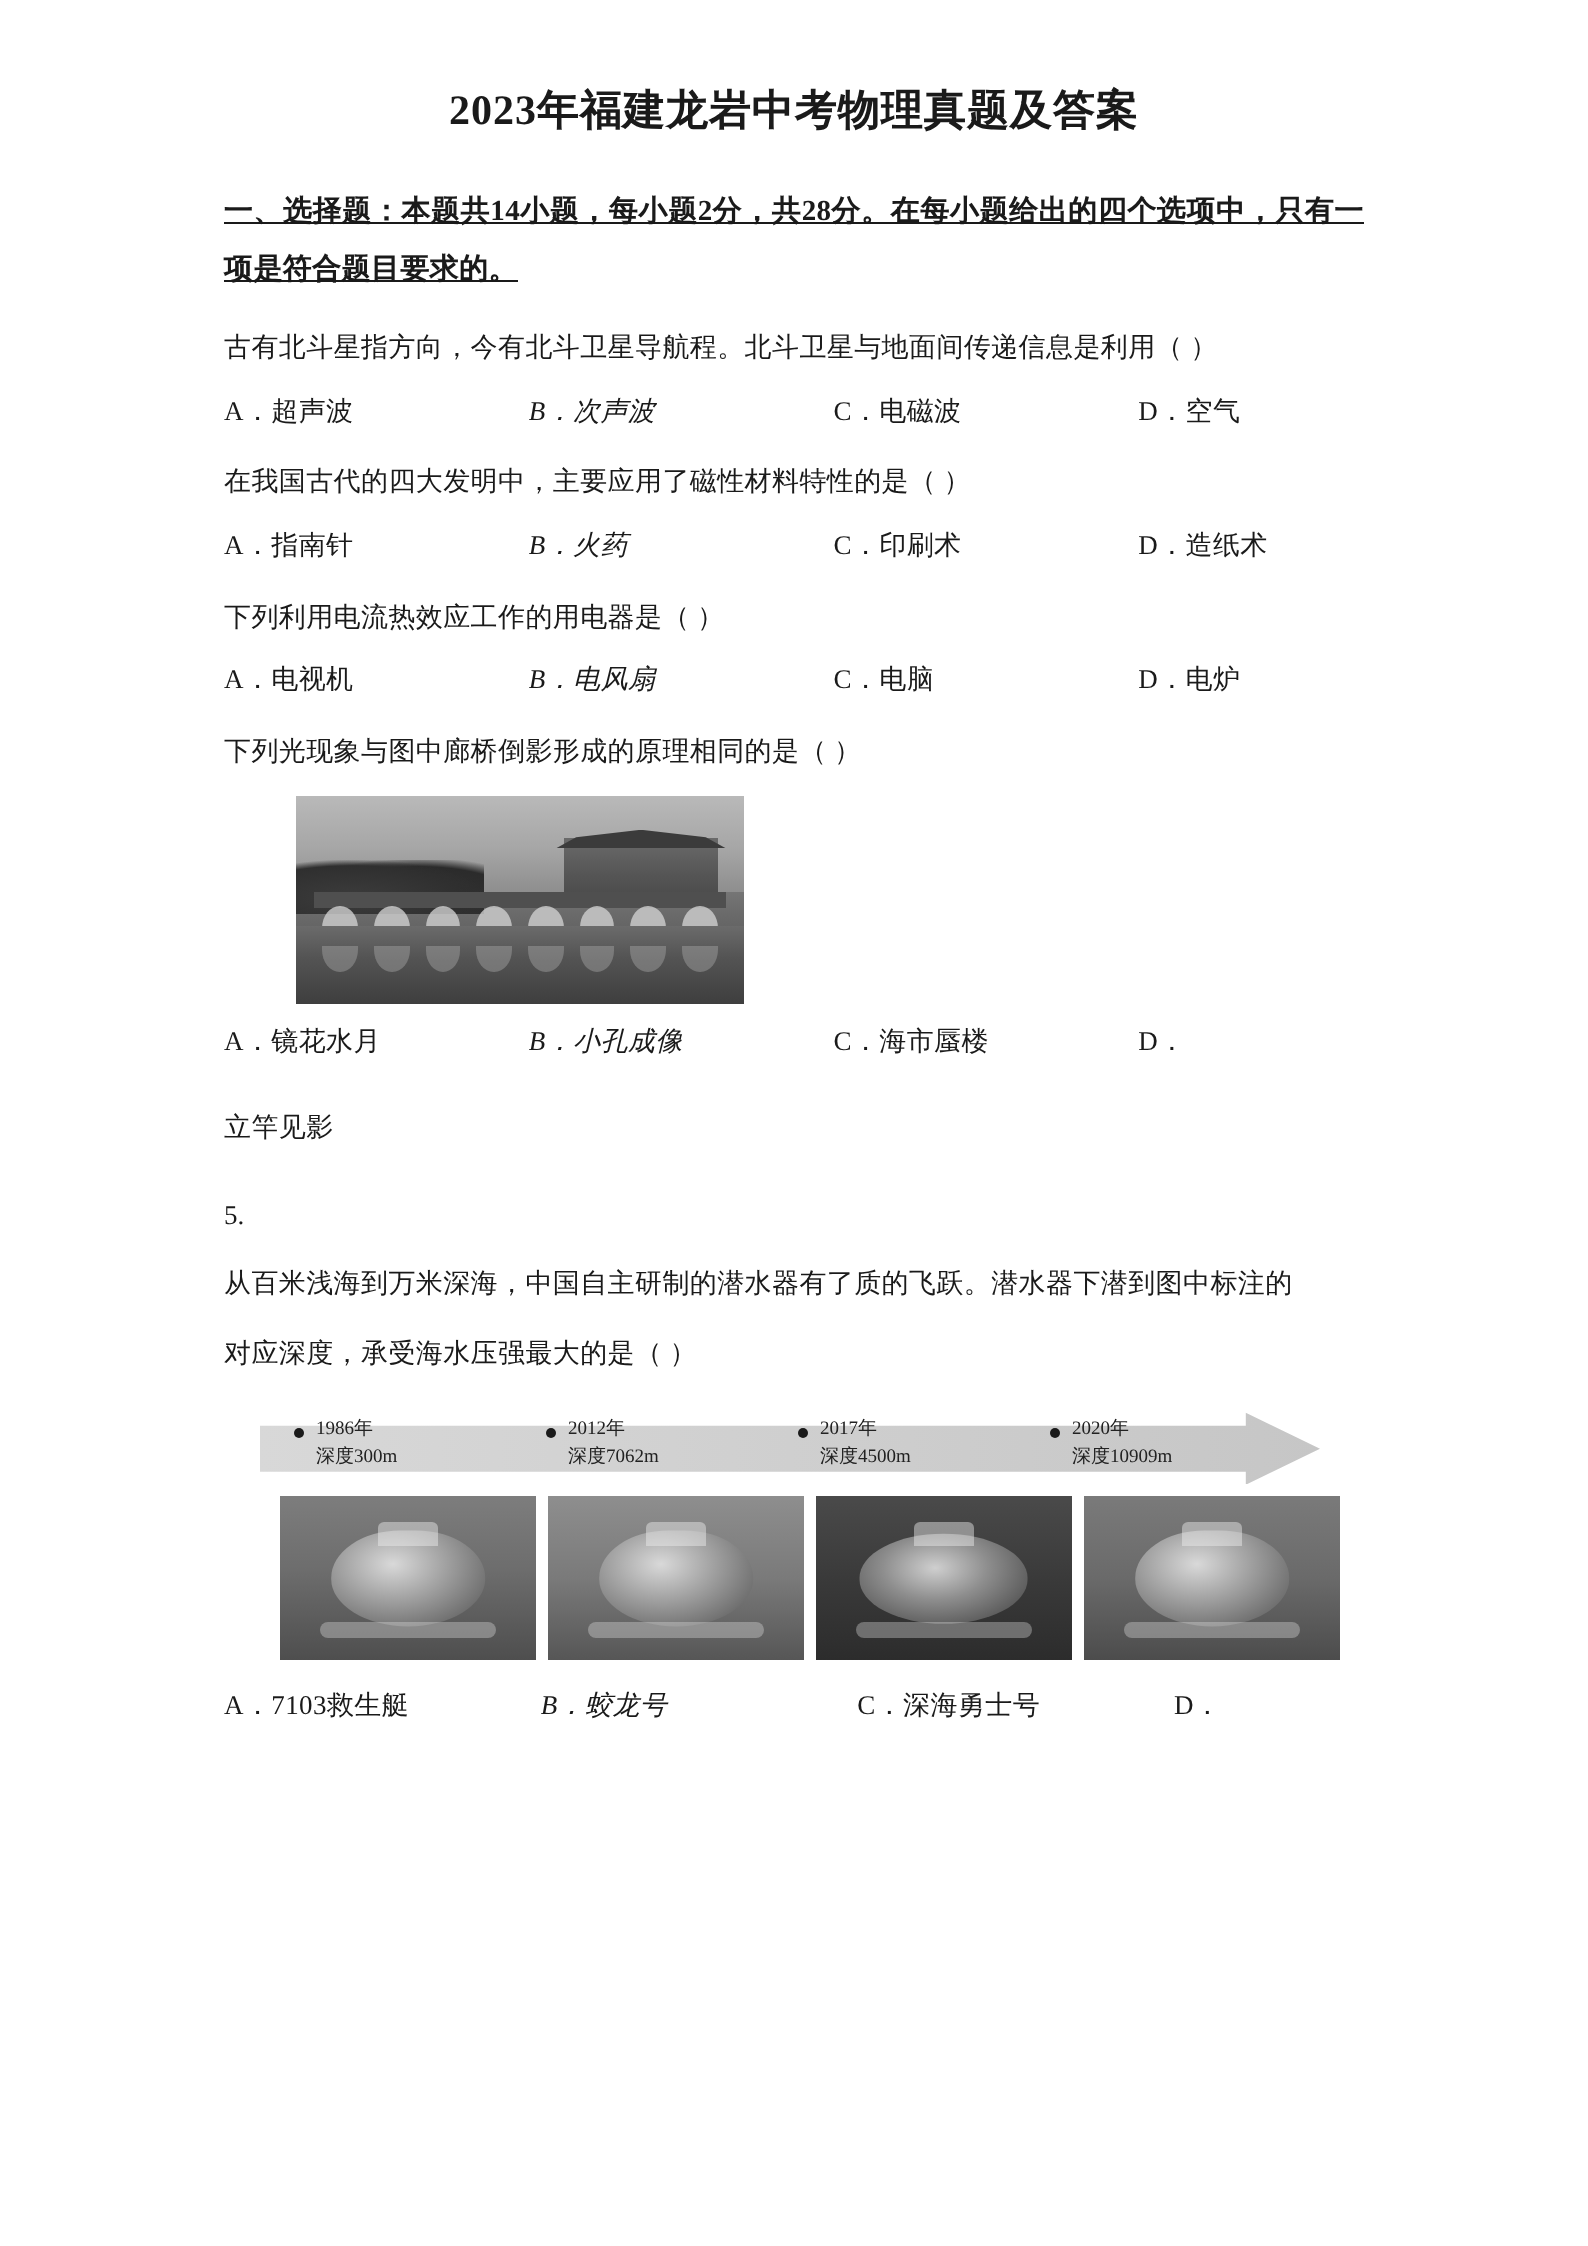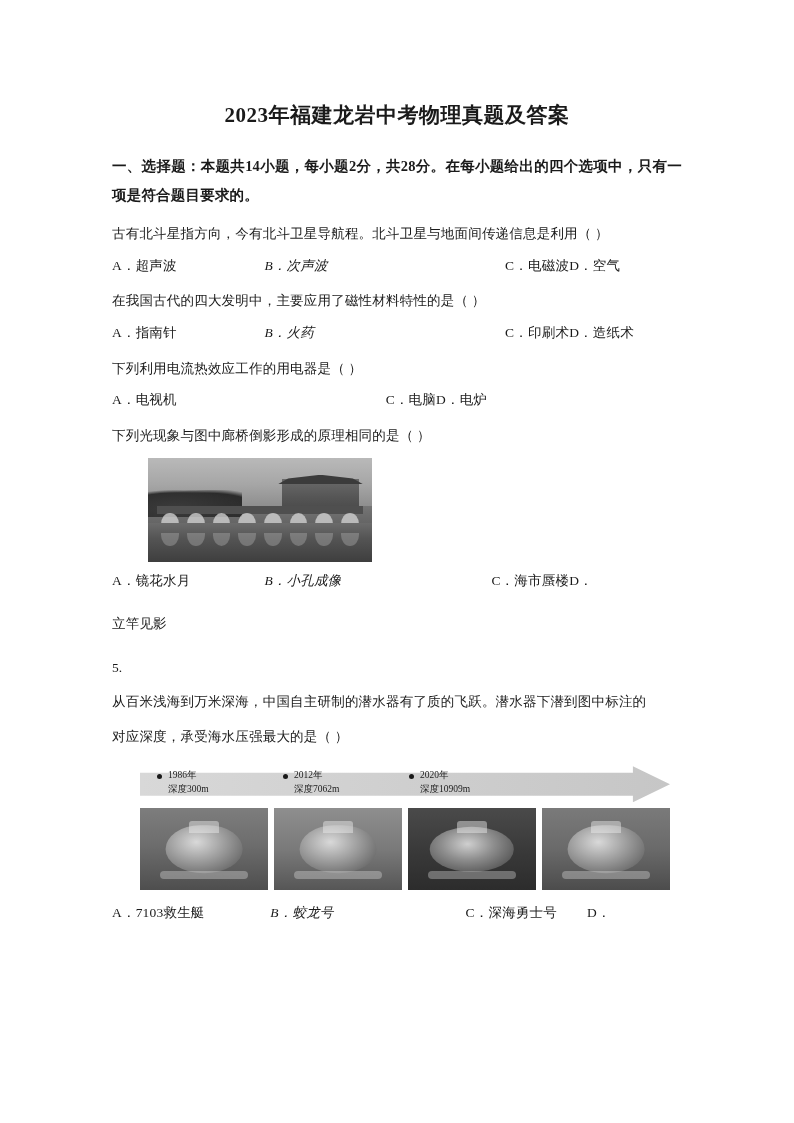--- a/index.html
+++ b/index.html
@@ -11,60 +11,61 @@
     height: 1123px;
     background: #ffffff;
     font-family: "Liberation Serif", serif;
     color: #1a1a1a;
     overflow: hidden;
   }
   .page {
     width: 794px;
     height: 1123px;
     box-sizing: border-box;
-    padding: 100px 112px 40px 112px;
+    padding: 40px 112px 40px 112px;
     position: relative;
   }
   .doc-title {
     text-align: center;
     font-size: 21px;
     font-weight: bold;
     font-family: "Liberation Serif", serif;
     letter-spacing: 0.5px;
     margin: 0 0 20px 0;
     line-height: 1.5;
   }
   .section-head {
     font-size: 14.5px;
     font-weight: bold;
     line-height: 2.05;
     text-align: justify;
     margin: 0 0 6px 0;
     letter-spacing: 0.2px;
+    text-decoration: underline;
   }
   .q-stem {
     font-size: 13.5px;
     line-height: 1.9;
     margin: 10px 0 2px 0;
     text-align: left;
     letter-spacing: 0.2px;
   }
   .options {
     display: flex;
     font-size: 13.5px;
     line-height: 1.9;
     margin: 6px 0 2px 0;
     letter-spacing: 0.2px;
   }
   .opt {
     white-space: nowrap;
   }
   .opt-a { width: 162px; }
   .opt-b { width: 162px; font-style: italic; }
-  .opt-c { width: 162px; text-align: right; }
+  .opt-c { width: 162px; }
   .opt-d { width: 120px; }
   .cont-line {
     font-size: 13.5px;
     line-height: 1.9;
     margin: 17px 0 2px 0;
     letter-spacing: 0.2px;
   }
   .q5-num {
     font-size: 13.5px;
     line-height: 1.9;
@@ -139,21 +140,20 @@
 
   
   .fig-sub-wrap {
     margin: 16px 0 4px 0;
     padding-left: 18px;
   }
   .timeline {
     position: relative;
     width: 530px;
     height: 36px;
-    margin-left: 10px;
   }
   .tl-arrow {
     position: absolute; left: 0; top: 0; width: 530px; height: 36px;
     background: linear-gradient(90deg,#d8d8d8 0%, #c6c6c6 100%);
     clip-path: polygon(0% 18%, 93% 18%, 93% 0%, 100% 50%, 93% 100%, 93% 82%, 0% 82%);
   }
   .tl-items {
     position: absolute; left: 0; top: 0; width: 530px; height: 36px;
     display: flex;
   }
@@ -244,20 +244,21 @@
       <span class="opt opt-b">B．火药</span>
       <span class="opt opt-c">C．印刷术</span>
       <span class="opt opt-d">D．造纸术</span>
     </div>
   </div>
 
   <div>
     <p class="q-stem">下列利用电流热效应工作的用电器是（        ）</p>
     <div class="options">
       <span class="opt opt-a">A．电视机</span>
+      <span class="opt opt-b">B．电风扇</span>
       <span class="opt opt-c">C．电脑</span>
       <span class="opt opt-d">D．电炉</span>
     </div>
   </div>
 
   <div>
     <p class="q-stem">下列光现象与图中廊桥倒影形成的原理相同的是（        ）</p>
 
     <div class="fig-bridge-wrap">
       <div class="fig-bridge">
@@ -312,20 +313,25 @@
             <span class="tl-year">1986年</span>
             <span class="tl-depth">深度300m</span>
           </div>
           <div class="tl-item">
             <span class="tl-dot"></span>
             <span class="tl-year">2012年</span>
             <span class="tl-depth">深度7062m</span>
           </div>
           <div class="tl-item">
             <span class="tl-dot"></span>
+            <span class="tl-year">2017年</span>
+            <span class="tl-depth">深度4500m</span>
+          </div>
+          <div class="tl-item">
+            <span class="tl-dot"></span>
             <span class="tl-year">2020年</span>
             <span class="tl-depth">深度10909m</span>
           </div>
         </div>
       </div>
 
       <div class="sub-photos">
         <div class="sub-photo sp1">
           <div class="sp-body"></div>
             <div class="sp-top"></div>

